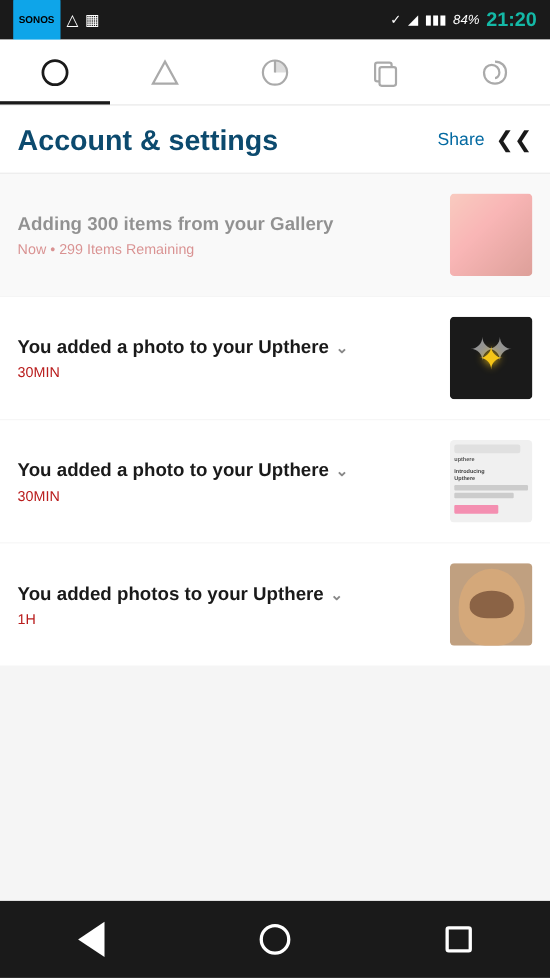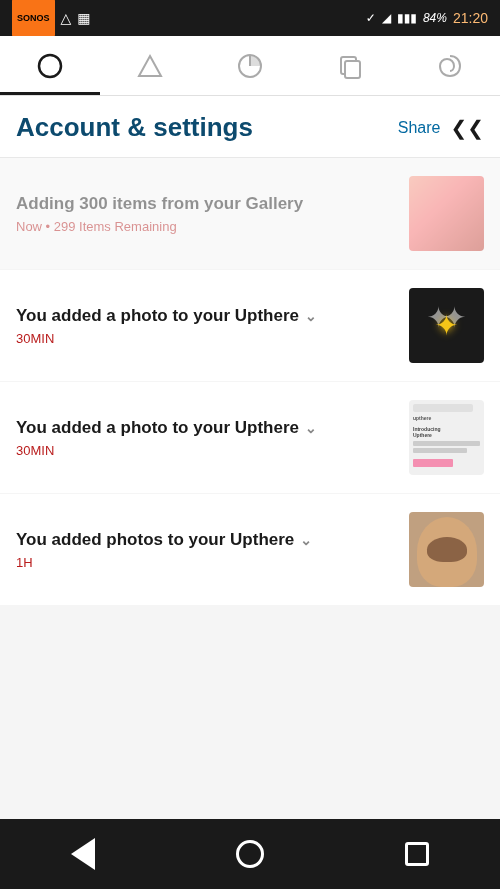--- a/index.html
+++ b/index.html
@@ -25,42 +25,42 @@
     }
     .status-bar-left {
       display: flex;
       align-items: center;
       gap: 6px;
     }
     .sonos-logo {
       color: #fff;
       font-size: 10px;
       font-weight: bold;
-      background: #f97316;
+      background: #0ea5e9;
       color: #000;
       padding: 14px 5px;
       border-radius: 2px;
       font-size: 9px;
       font-weight: 900;
     }
     .status-icon {
       color: #fff;
       font-size: 14px;
     }
     .status-bar-right {
       display: flex;
       align-items: center;
       gap: 6px;
       color: #fff;
       font-size: 12px;
     }
     .status-time {
-      color: #fdba74;
-      font-size: 14px;
-      font-weight: normal;
+      color: #14b8a6;
+      font-size: 18px;
+      font-weight: bold;
     }
     .battery-icon {
       display: inline-flex;
       align-items: center;
       gap: 2px;
       color: #fff;
       font-size: 12px;
       font-style: italic;
     }
 

